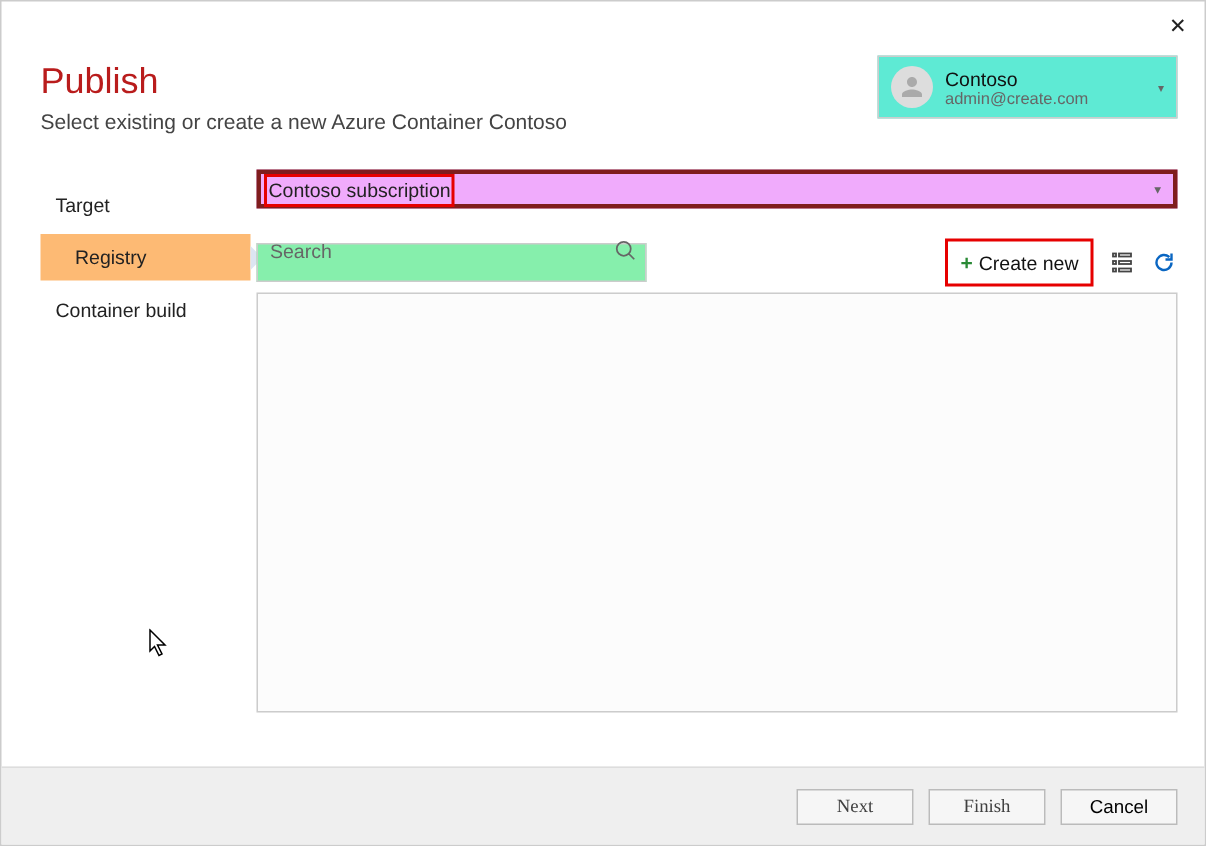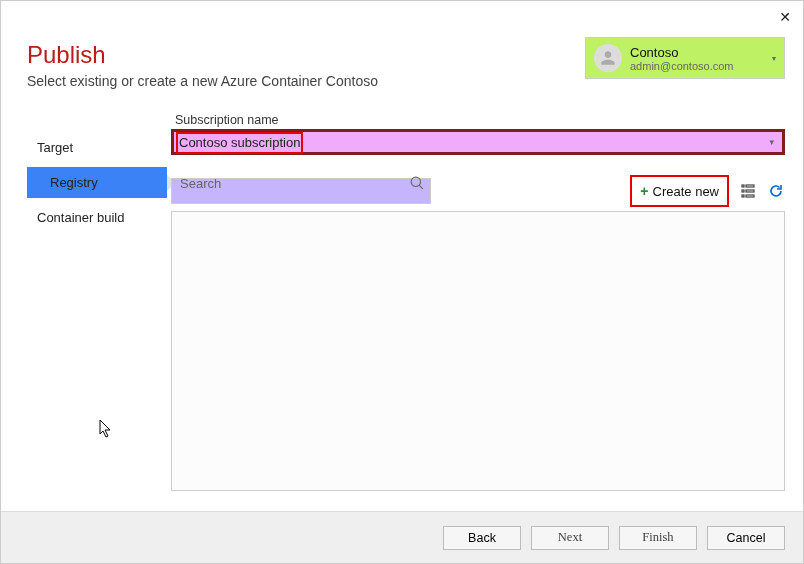--- a/index.html
+++ b/index.html
@@ -41,49 +41,49 @@
     position: absolute;
     top: 36px;
     right: 18px;
     width: 200px;
     height: 42px;
     border: 1px solid #ccc;
     display: flex;
     align-items: center;
     padding: 4px 8px;
     gap: 8px;
-    background: #bef264;
+    background: #5eead4;
   }
   .account-avatar {
     width: 28px; height: 28px;
     border-radius: 50%;
     background: #ddd;
     display: flex;
     align-items: center; justify-content: center;
   }
   .account-avatar svg { width: 20px; height: 20px; fill: #aaa; }
   .account-text { flex: 1; overflow: hidden; }
   .account-name { font-size: 13px; color: #111; }
   .account-email { font-size: 11px; color: #666; }
   .account-caret { font-size: 8px; color: #666; }
   .sidebar {
     position: absolute;
     left: 26px;
-    top: 131px;
+    top: 120px;
     width: 140px;
   }
   .sidebar-item {
     padding: 8px 10px;
     font-size: 13px;
     color: #222;
     margin-bottom: 4px;
     position: relative;
   }
   .sidebar-item.active {
-    background: #3b82f6;
+    background: #fdba74;
     padding-left: 23px;
   }
   .sidebar-item.active::after {
     content: "";
     position: absolute;
     right: -8px;
     top: 50%;
     transform: translateY(-50%);
     border-left: 8px solid #dde5f2;
     border-top: 8px solid transparent;
@@ -138,21 +138,21 @@
   .search-input {
     width: 260px;
     height: 26px;
     border: 1px solid #ccc;
     padding: 0 28px 16px 8px;
     font-size: 13px;
     position: relative;
     display: flex;
     align-items: center;
     color: #666;
-    background: #c4b5fd;
+    background: #86efac;
   }
   .search-icon {
     position: absolute;
     right: 6px;
     width: 14px; height: 14px;
   }
   .spacer { flex: 1; }
   .create-new-btn {
     display: flex;
     align-items: center;
@@ -220,38 +220,37 @@
 <div class="close-x">✕</div>
 
 <div class="account-box">
   <div class="account-avatar">
     <svg viewBox="0 0 24 24">
         <path d="M12 12c2.21 0 4-1.79 4-4s-1.79-4-4-4-4 1.79-4 4 1.79 4 4 4zm0 2c-2.67 0-8 1.34-8 4v2h16v-2c0-2.66-5.33-4-8-4z"></path>
       </svg>
   </div>
   <div class="account-text">
     <div class="account-name">Contoso</div>
-    <div class="account-email">admin@contoso.com</div>
+    <div class="account-email">admin@create.com</div>
   </div>
   <div class="account-caret">▾</div>
 </div>
 
 <div class="header">
   <div class="title">Publish</div>
   <div class="subtitle">Select existing or create a new Azure Container Contoso</div>
 </div>
 
 <div class="sidebar">
   <div class="sidebar-item"><span>Target</span></div>
   <div class="sidebar-item active"><span>Registry</span></div>
   <div class="sidebar-item"><span>Container build</span></div>
 </div>
 
 <div class="main">
-  <div class="field-label">Subscription name</div>
   <div class="sub-select">
     <span class="highlight-red highlight-sub">
       <span>Contoso subscription</span>
     </span>
     <span class="caret">▾</span>
   </div>
 
   <div class="toolbar-row">
     <div class="search-input">
       <span>Search</span>
@@ -285,17 +284,16 @@
   </div>
 
   <div class="list-box"></div>
 </div>
 
 <svg class="cursor-arrow" width="16" height="20">
   <path d="M1 1 L1 15 L4 12 L7 18 L9 17 L6 11 L11 11 Z" fill="#fff" stroke="#000" stroke-width="1"></path>
 </svg>
 
 <div class="footer">
-  <button>Back</button>
   <button disabled="">Next</button>
   <button disabled="">Finish</button>
   <button>Cancel</button>
 </div>
 
 </body></html>

